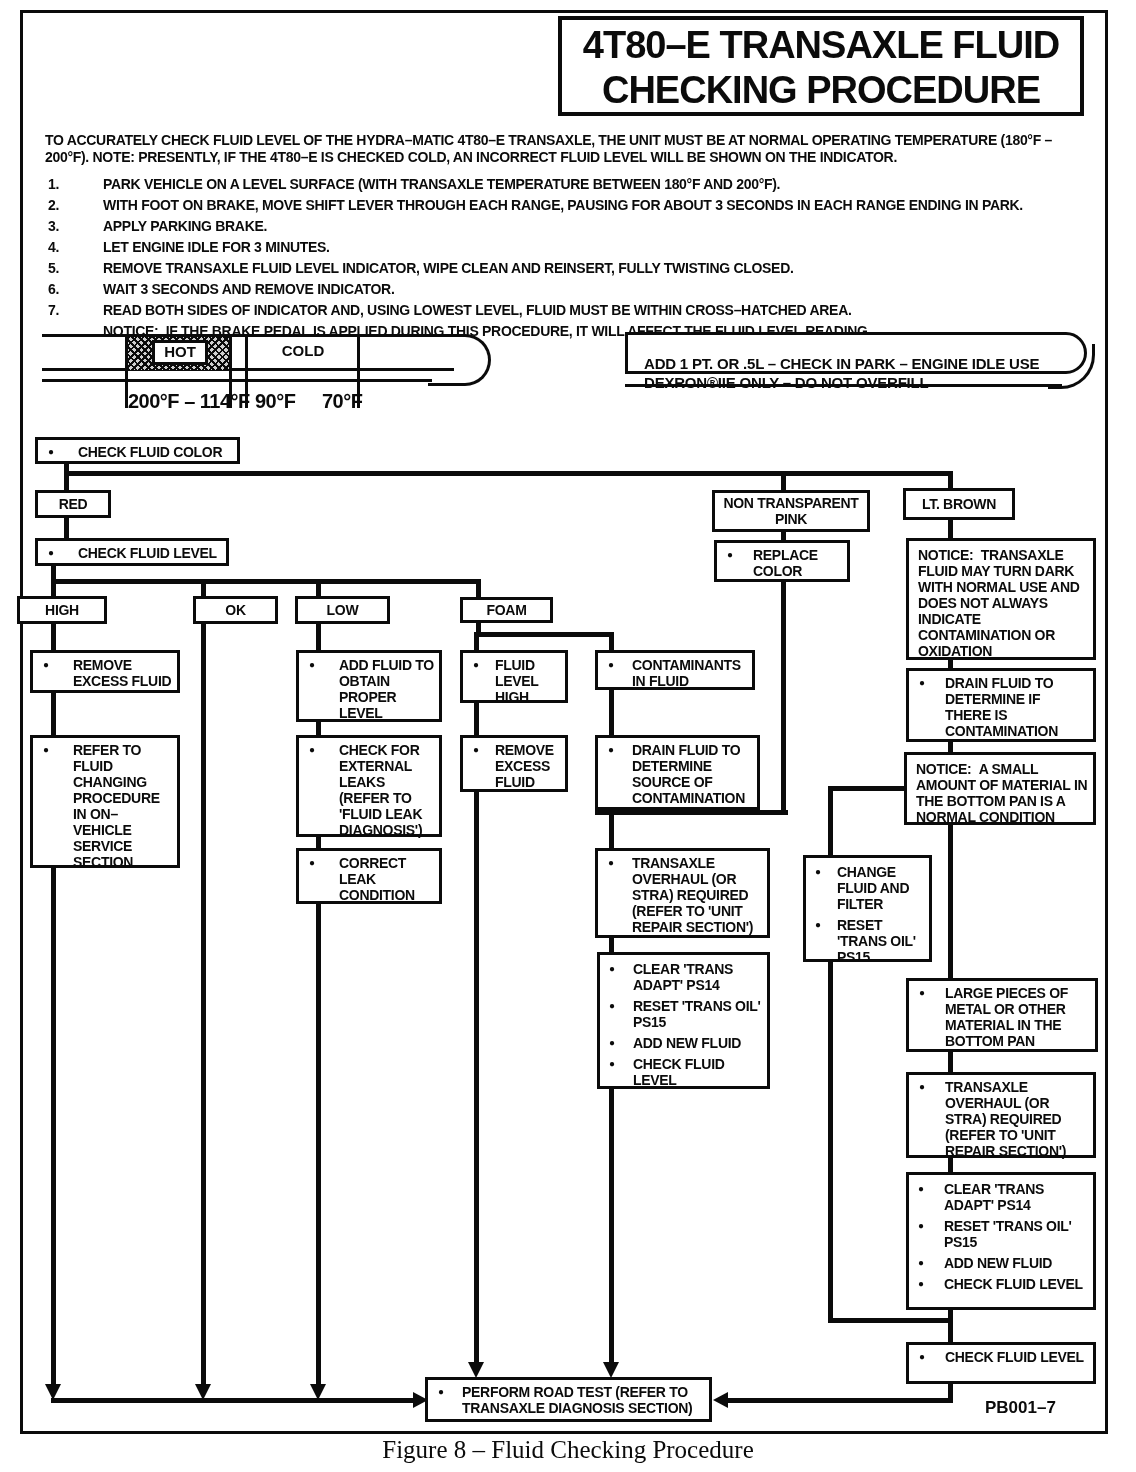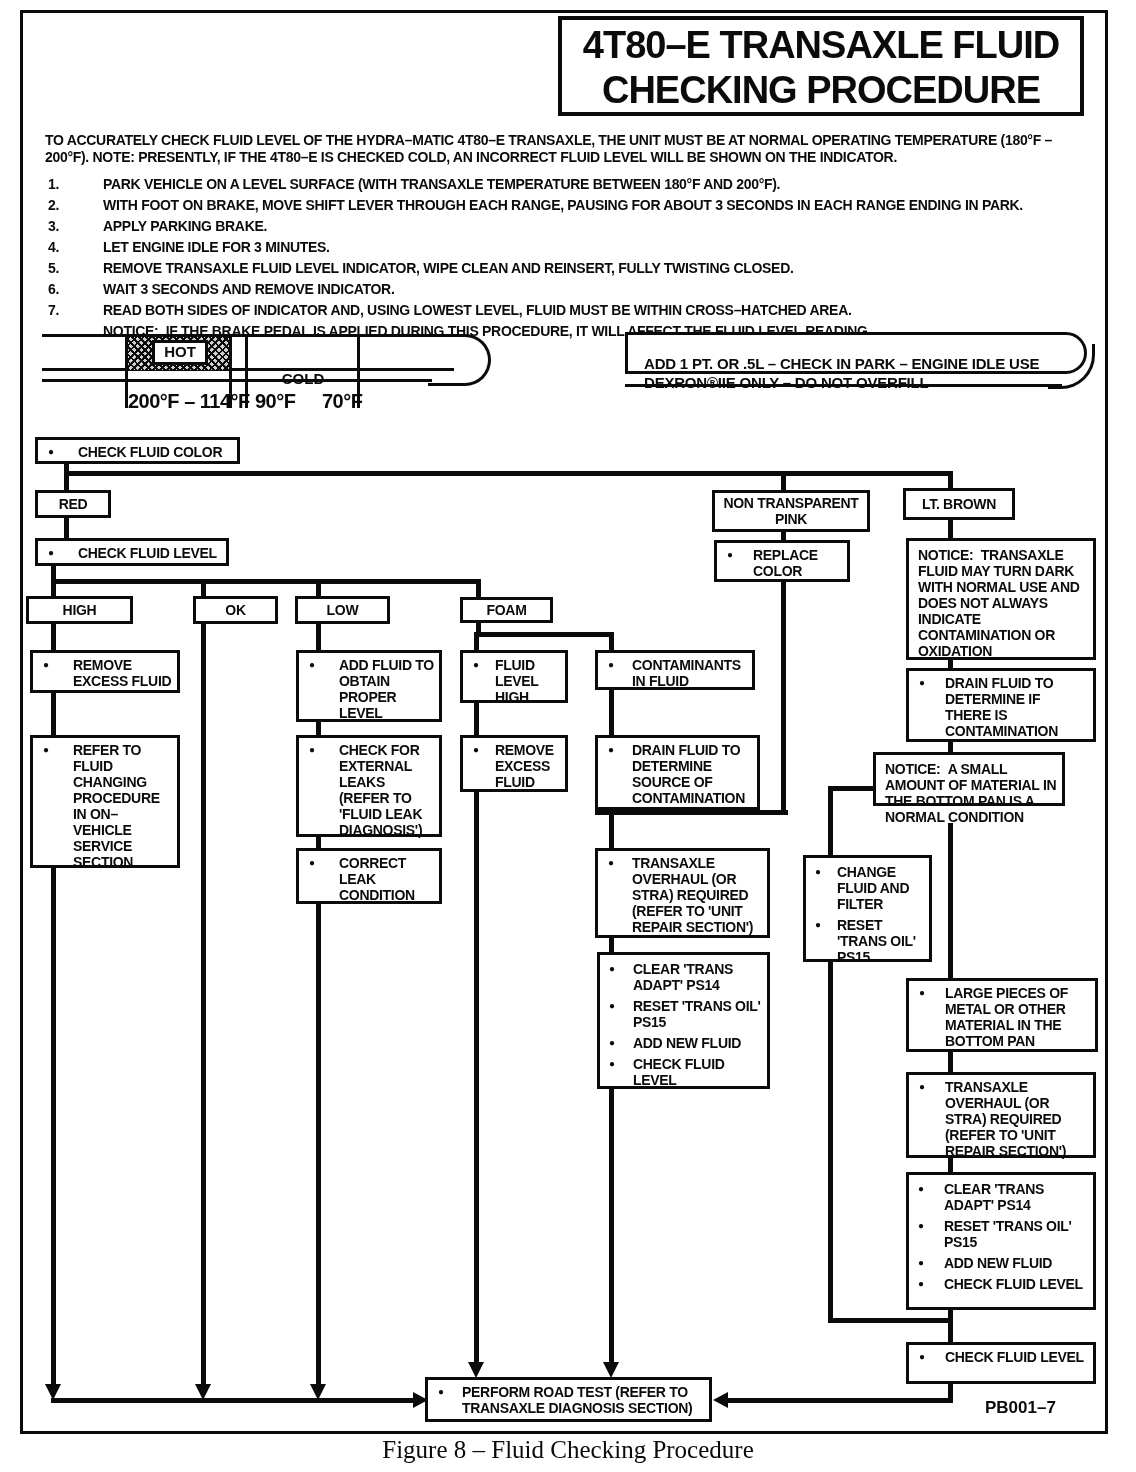--- a/index.html
+++ b/index.html
@@ -36,21 +36,21 @@
   .sn{flex:none;width:47px;}
   .stx{flex:1;margin-left:8px;}
   
   .cap{border:3px solid #0b0b0b;border-left:none;border-radius:0 26px 26px 0;background:transparent;}
   .cap2{border-right:3px solid #0b0b0b;border-bottom:3px solid #0b0b0b;border-radius:0 0 34px 0;}
   .hatch{position:absolute;background:
      repeating-linear-gradient(45deg,#0b0b0b 0 2px,transparent 2px 5px),
      repeating-linear-gradient(135deg,#0b0b0b 0 2px,#cfcfcf 2px 5px);}
   .hotlbl{position:absolute;border:3px solid #0b0b0b;background:#fff;box-sizing:border-box;
           text-align:center;font-weight:bold;font-size:15px;line-height:18px;}
-  .coldlbl{position:absolute;text-align:center;font-weight:bold;font-size:15px;margin-top:28px;}
+  .coldlbl{position:absolute;text-align:center;font-weight:bold;font-size:15px;}
   .tick{position:absolute;font-weight:bold;font-size:20px;letter-spacing:-0.5px;white-space:nowrap;}
   .handle{position:absolute;border:3px solid #0b0b0b;border-radius:0 22px 22px 0;box-sizing:border-box;
           padding:19px 0 0 16px;font-weight:bold;font-size:15px;line-height:19px;letter-spacing:-0.2px;
           background:#fff;}
   .figcode{position:absolute;left:985px;top:1398px;width:110px;font-weight:bold;font-size:17px;}
   .caption{position:absolute;left:0;top:1436px;width:1136px;text-align:center;
            font-family:"Liberation Serif",serif;font-size:25px;}
 </style>
 </head>
 <body>
@@ -180,21 +180,21 @@
 
   <div class="node ctr" style="left:35px;top:490px;width:76px;height:28px">
     <span>RED</span>
   </div>
 
   <div class="node" style="left:35px;top:538px;width:194px;height:28px">
     <span class="blt">●</span>
     <span class="ntx">CHECK FLUID LEVEL</span>
   </div>
 
-  <div class="node ctr" style="left:26px;top:596px;width:107px;height:28px">
+  <div class="node ctr" style="left:17px;top:596px;width:90px;height:28px">
     <span>HIGH</span>
   </div>
   <div class="node ctr" style="left:193px;top:596px;width:85px;height:28px">
     <span>OK</span>
   </div>
   <div class="node ctr" style="left:295px;top:596px;width:95px;height:28px">
     <span>LOW</span>
   </div>
   <div class="node ctr" style="left:460px;top:597px;width:93px;height:26px">
     <span>FOAM</span>
@@ -273,21 +273,21 @@
   <div class="node ctr" style="left:903px;top:488px;width:112px;height:32px">
     <span>LT. BROWN</span>
   </div>
   <div class="node blk" style="left:906px;top:538px;width:190px;height:122px">
     <b>NOTICE:</b>&nbsp;&nbsp;<span>TRANSAXLE FLUID MAY TURN DARK WITH NORMAL USE AND DOES NOT ALWAYS INDICATE CONTAMINATION OR OXIDATION</span>
   </div>
   <div class="node" style="left:906px;top:668px;width:190px;height:74px">
     <span class="blt" style="width:26px">●</span>
     <span class="ntx">DRAIN FLUID TO DETERMINE IF THERE IS CONTAMINATION</span>
   </div>
-  <div class="node blk" style="left:873px;top:752px;width:192px;height:54px">
+  <div class="node blk" style="left:904px;top:752px;width:192px;height:73px">
     <b>NOTICE:</b>&nbsp;&nbsp;<span>A SMALL AMOUNT OF MATERIAL IN THE BOTTOM PAN IS A NORMAL CONDITION</span>
   </div>
 
   <div class="node blk" style="left:803px;top:855px;width:129px;height:107px">
     <div class="mi">
         <span class="blt" style="width:22px">●</span>
         <span class="ntx">CHANGE FLUID AND FILTER</span>
       </div>
     <div class="mi">
         <span class="blt" style="width:22px">●</span>

